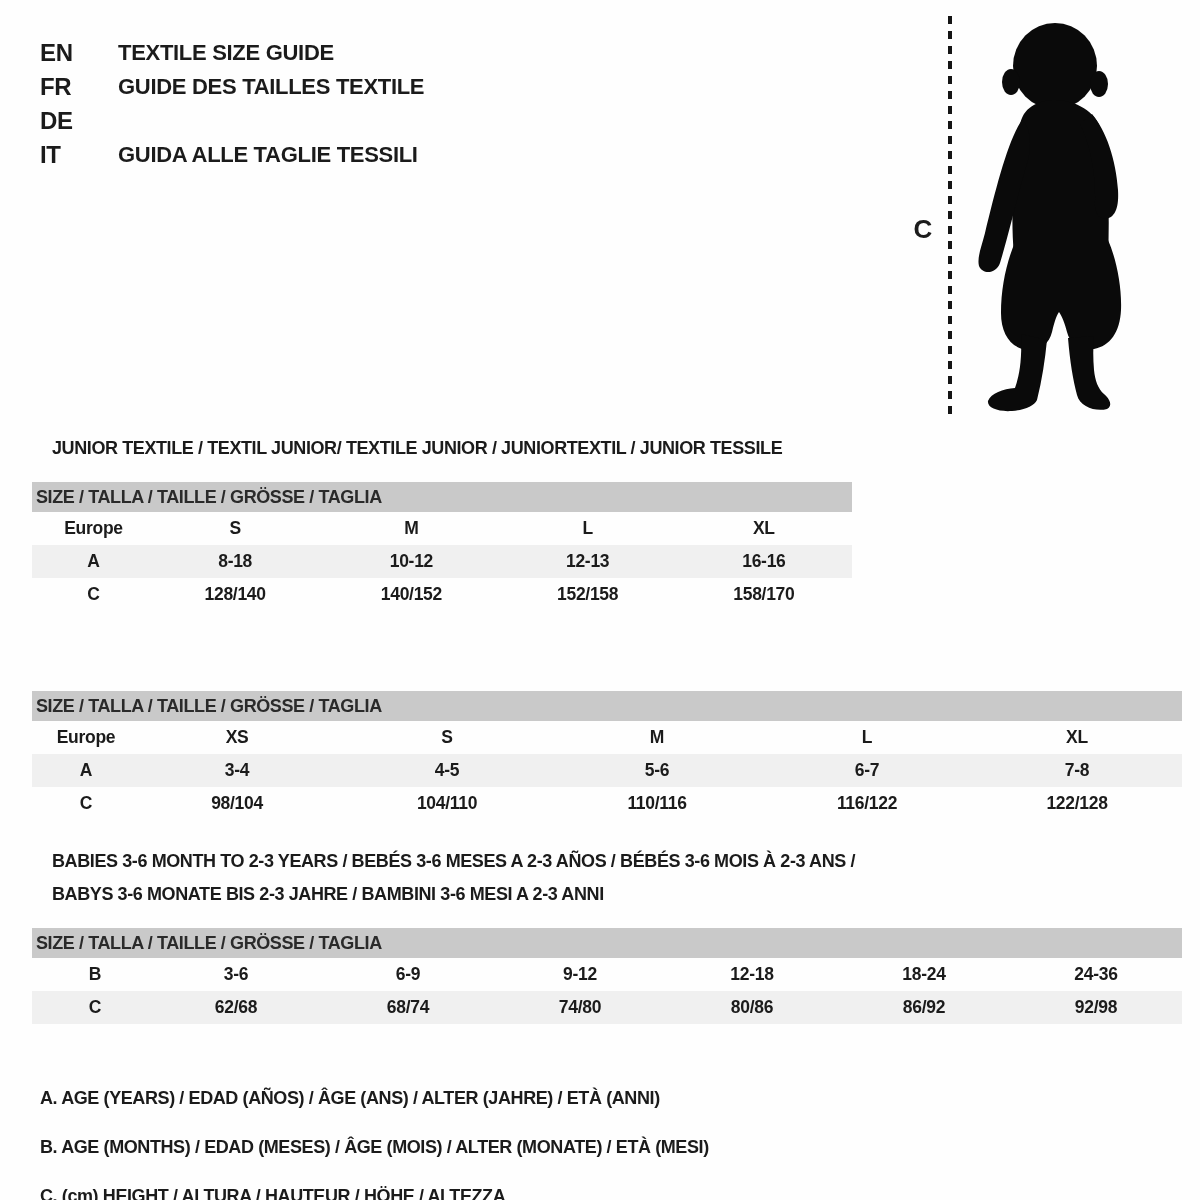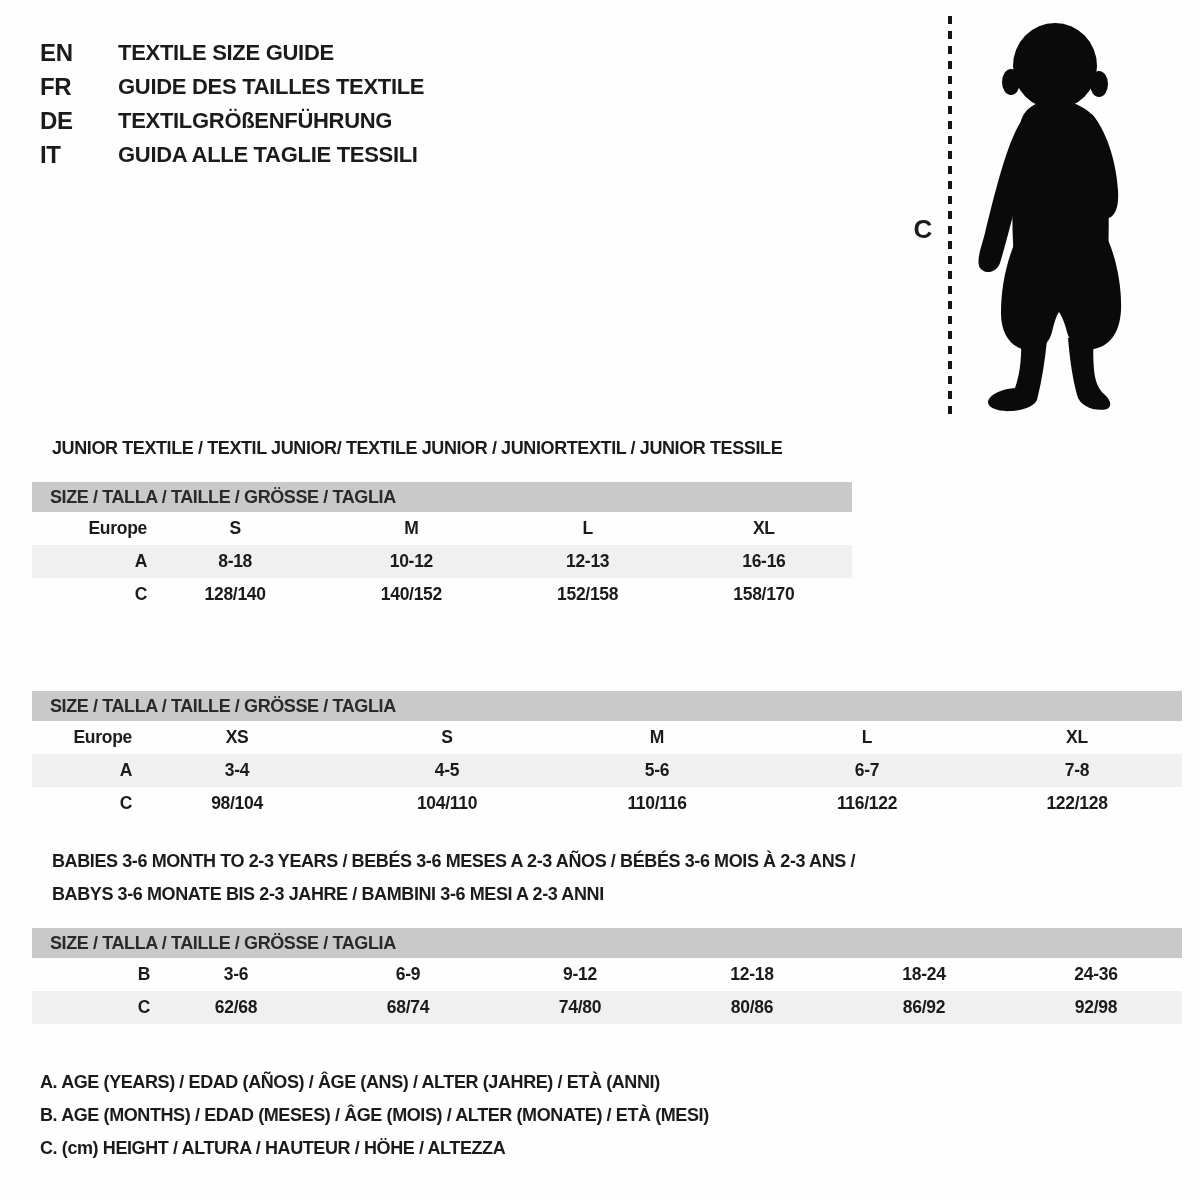--- a/index.html
+++ b/index.html
@@ -25,52 +25,51 @@
   .baby-svg{position:absolute;left:958px;top:18px;}
   
   .sec-heading{
     position:absolute;left:40px;font-size:18px;font-weight:700;
     letter-spacing:-0.4px;white-space:nowrap;margin-left:12px;
   }
   .sub{font-size:0.62em;position:relative;top:0.28em;font-weight:700;}
   
   .size-table{position:absolute;left:32px;}
   .band{
-    height:30px;line-height:30px;padding-left:18px;
+    height:30px;line-height:30px;padding-left:4px;
     font-size:18px;font-weight:700;letter-spacing:-0.4px;
     background:#c9c9c9;color:#2a2a2a;
   }
   .t-row{display:flex;height:33px;align-items:center;font-size:17.5px;font-weight:700;letter-spacing:-0.3px;}
   .t-row.stripe{background:#f0f0f0;}
-  .t-label{padding-left:8px;box-sizing:border-box;text-align:right;}
+  .t-label{padding-left:8px;box-sizing:border-box;text-align:center;}
   .t-cell{flex:1;text-align:center;}
   .w-junior .t-label{width:115px;}
   .w-children .t-label{width:100px;}
   .w-babies .t-label{width:118px;}
   
   .legend{position:absolute;left:40px;top:1066px;}
-  .legend-line{height:33px;line-height:33px;font-size:18px;font-weight:700;letter-spacing:-0.4px;}
+  .legend-line{height:33px;line-height:33px;font-size:18px;font-weight:700;letter-spacing:-0.4px;margin-top:16px;}
 </style>
 </head>
 <body>
 
 <div class="sheet">
 
   <div class="lang-block">
     <div class="lang-row">
       <span class="lang-code">EN</span>
       <span class="lang-title">TEXTILE SIZE GUIDE</span>
     </div>
     <div class="lang-row">
       <span class="lang-code">FR</span>
       <span class="lang-title">GUIDE DES TAILLES TEXTILE</span>
     </div>
     <div class="lang-row">
       <span class="lang-code">DE</span>
-      <span class="lang-title">TEXTILGRÖßENFÜHRUNG</span>
     </div>
     <div class="lang-row">
       <span class="lang-code">IT</span>
       <span class="lang-title">GUIDA ALLE TAGLIE TESSILI</span>
     </div>
   </div>
 
   <div class="measure-line"></div>
   <div class="measure-label">C</div>
   <svg class="baby-svg" width="190" height="400" viewBox="0 0 190 400" fill="#0a0a0a" xmlns="http://www.w3.org/2000/svg">

